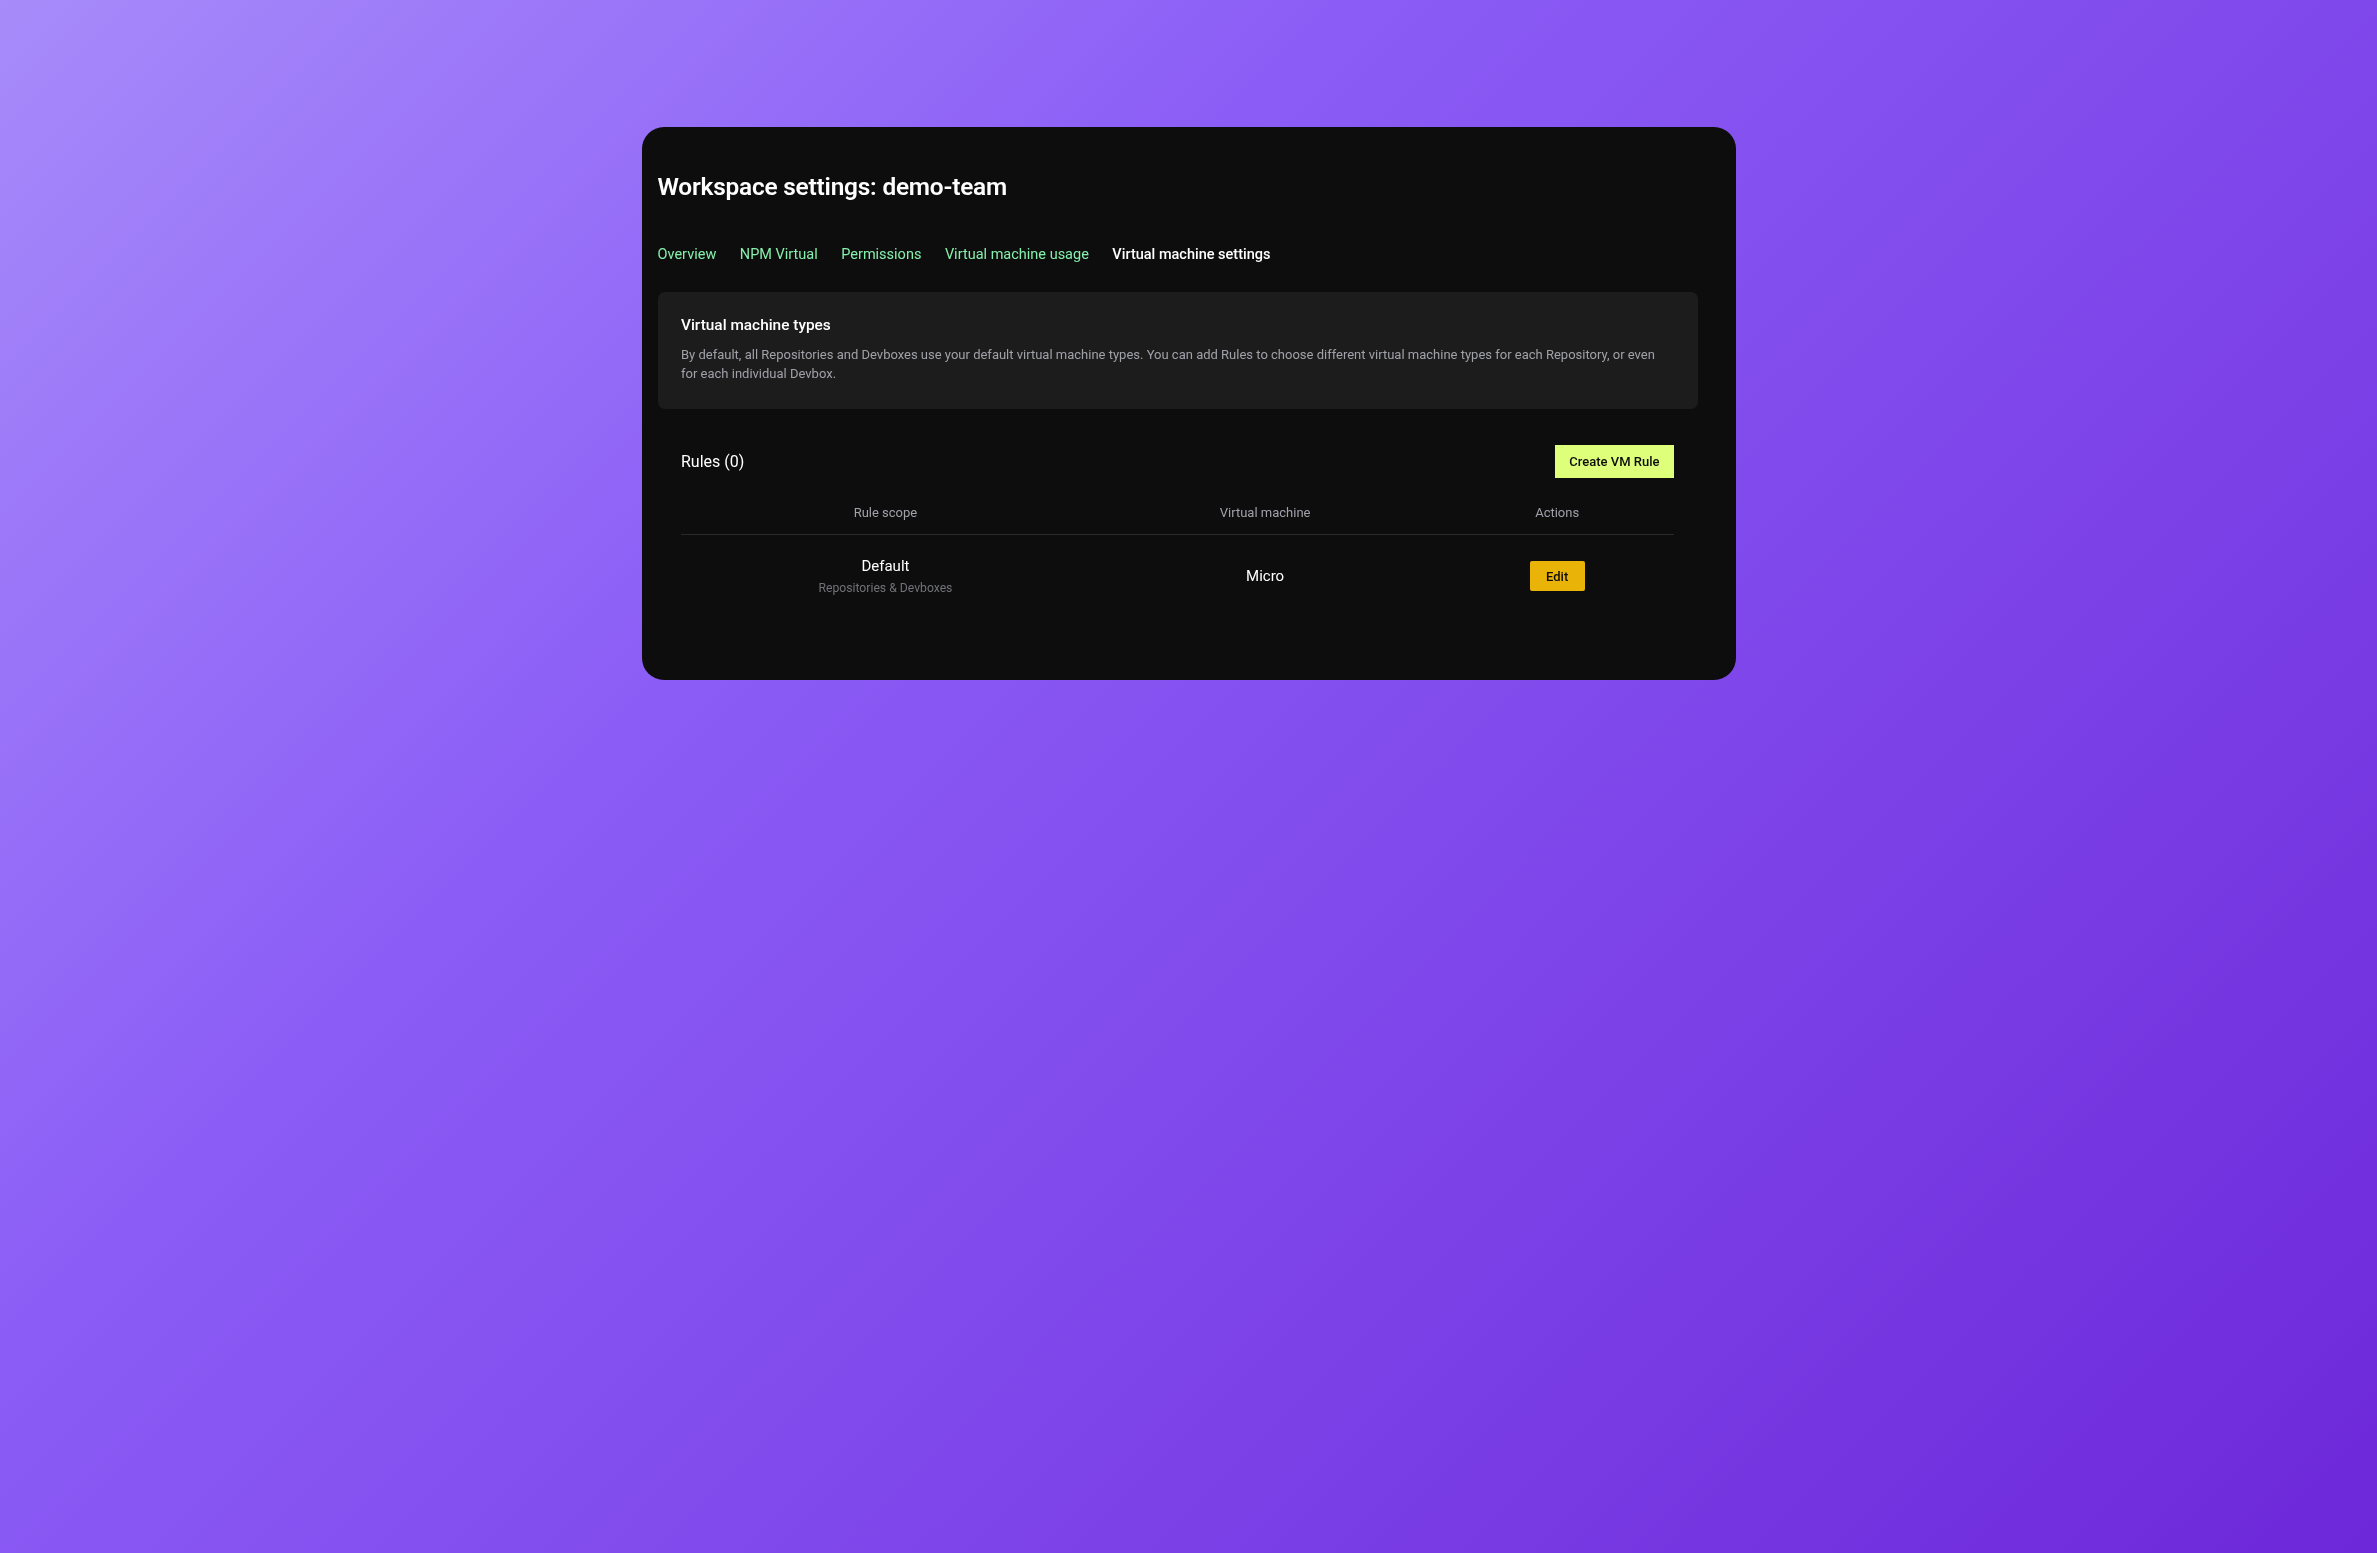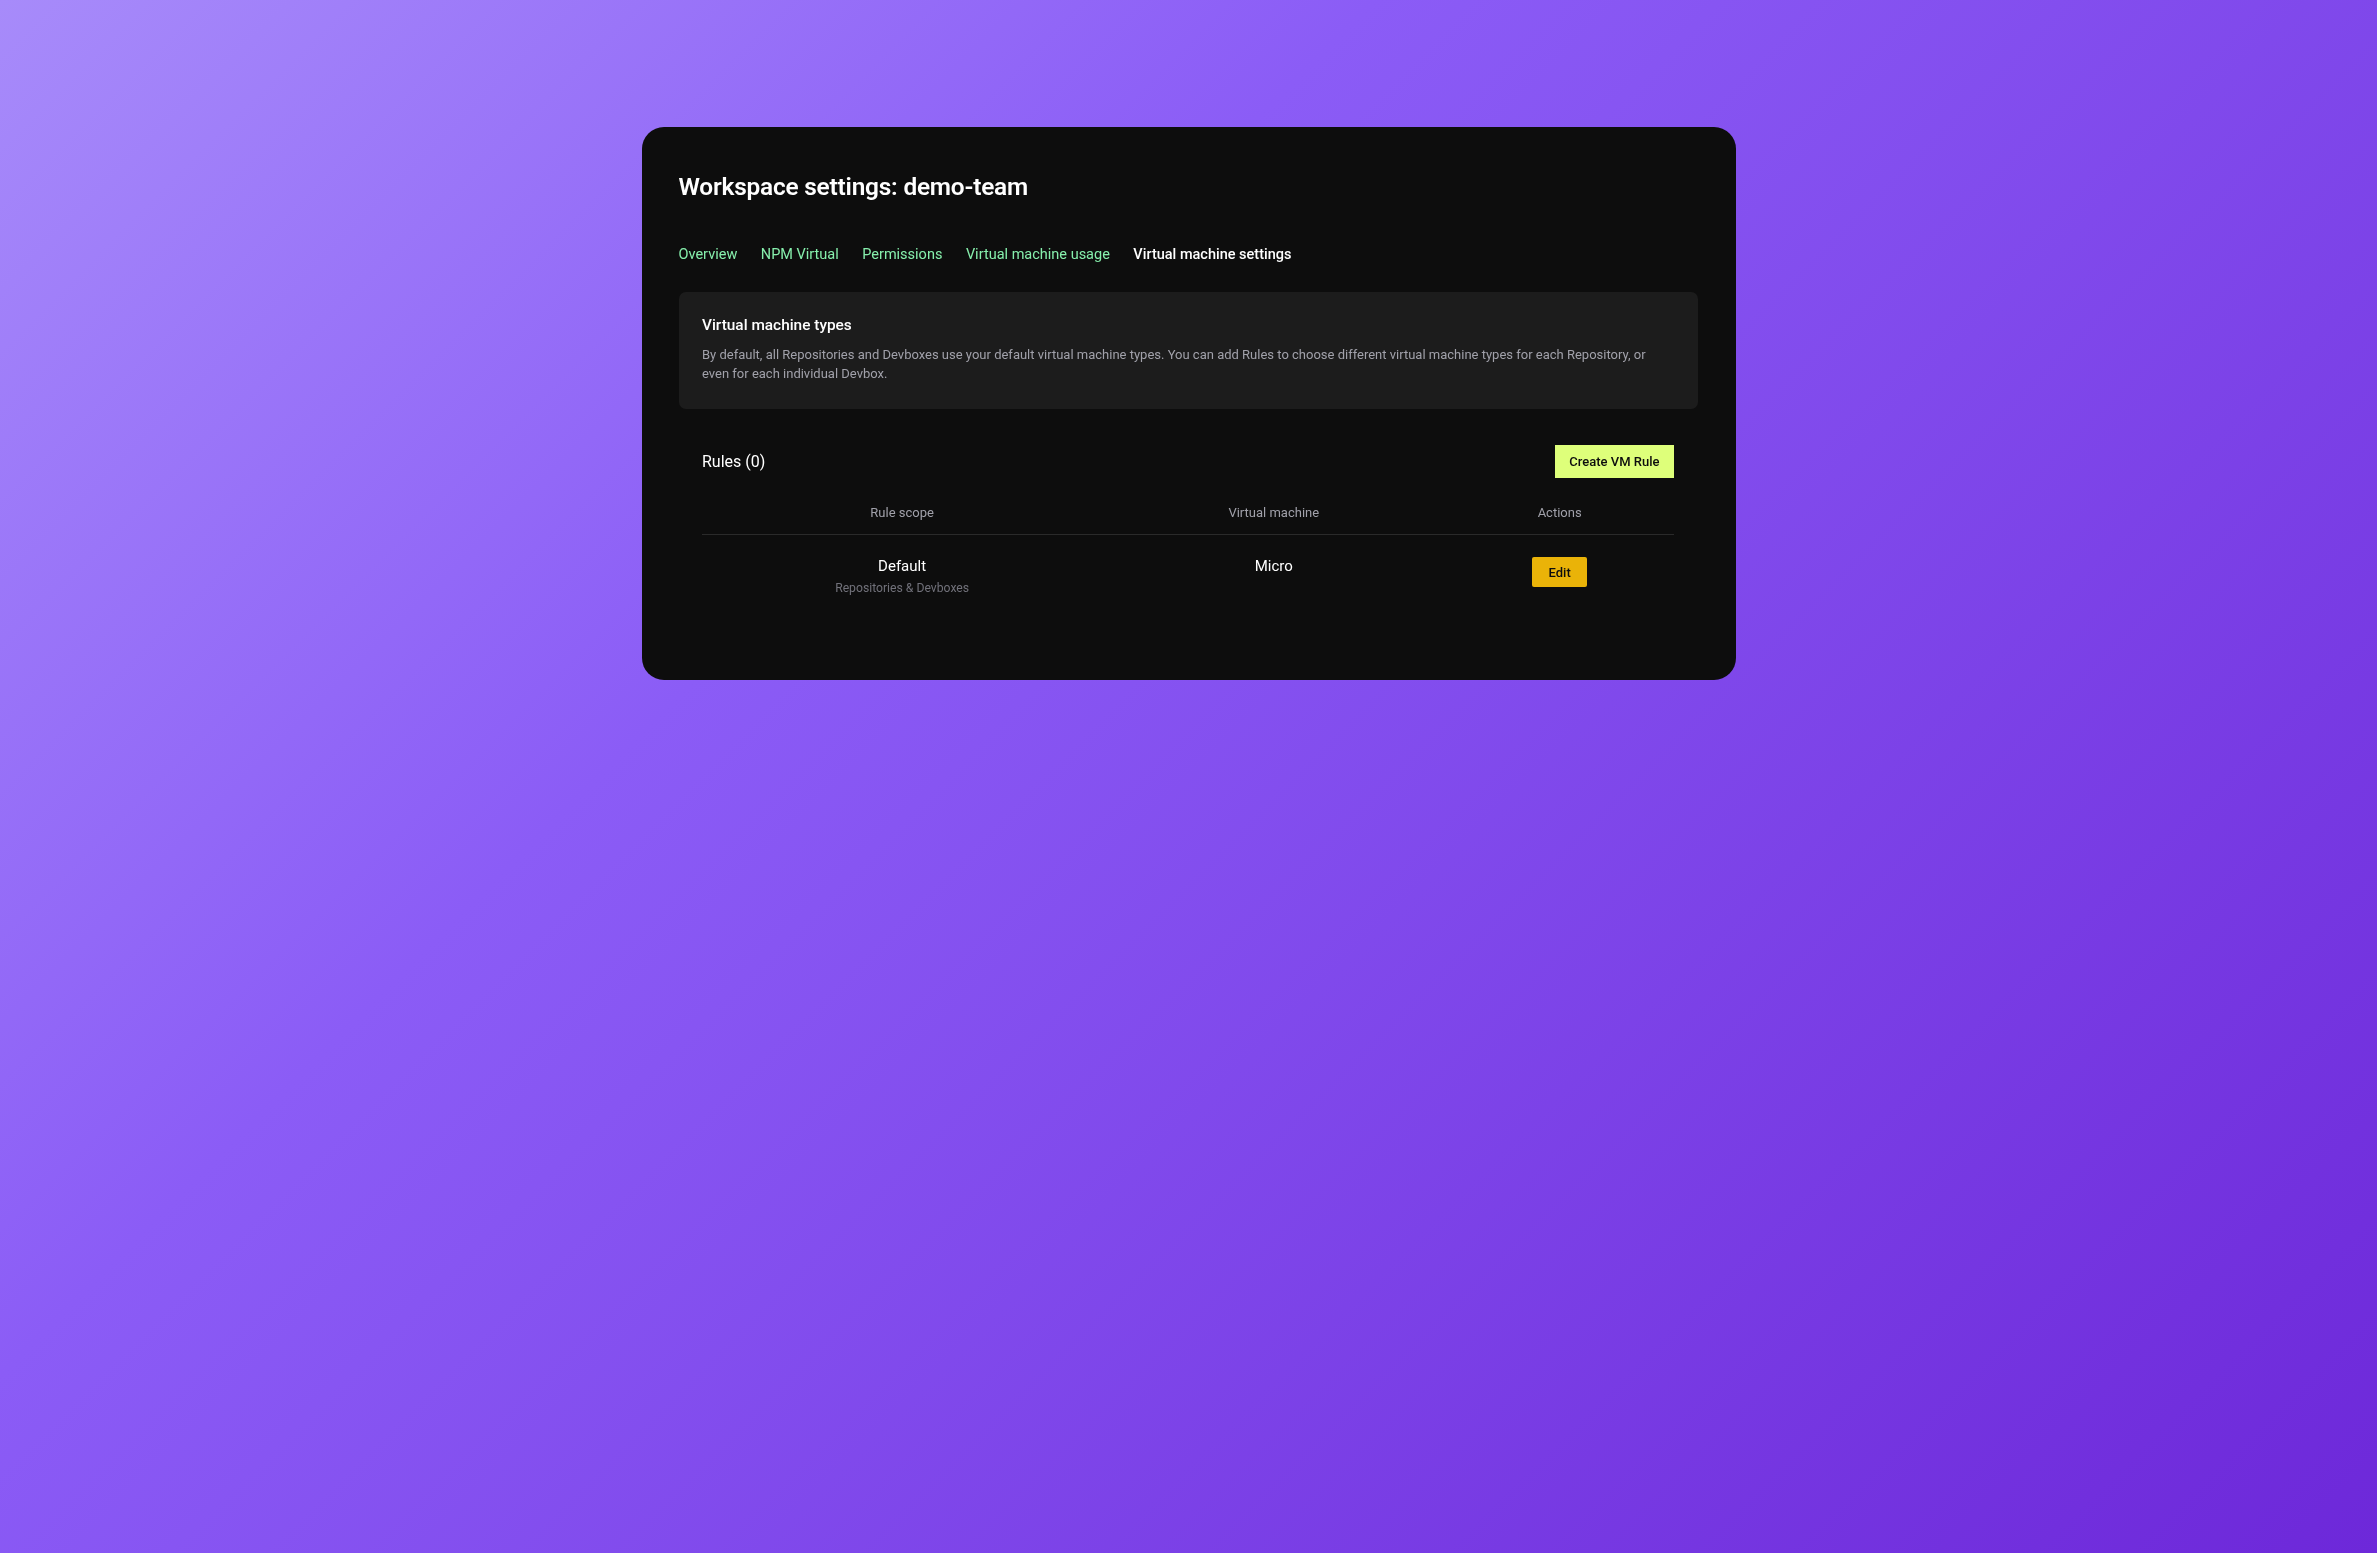--- a/index.html
+++ b/index.html
@@ -16,21 +16,21 @@
       display: flex;
       align-items: flex-start;
       justify-content: center;
     }
 
     .card {
       background: #0d0d0d;
       border-radius: 22px;
       width: 100%;
       max-width: 1094px;
-      padding: 45px 38px 63px 37px;
+      padding: 45px 38px 63px 16px;
     }
 
     .page-title {
       color: #ffffff;
       font-size: 24.4px;
       font-weight: 600;
       margin-bottom: 45px;
       letter-spacing: -0.2px;
     }
 
@@ -130,21 +130,21 @@
     }
 
     .table-header-cell {
       color: #a1a1aa;
       font-size: 13px;
       font-weight: 400;
     }
 
     .table-row {
       display: flex;
-      align-items: flex-start;
+      align-items: center;
       padding: 22px 0;
     }
 
     .scope-title {
       color: #ffffff;
       font-size: 15px;
       font-weight: 400;
       margin-bottom: 5.4px;
     }
 

